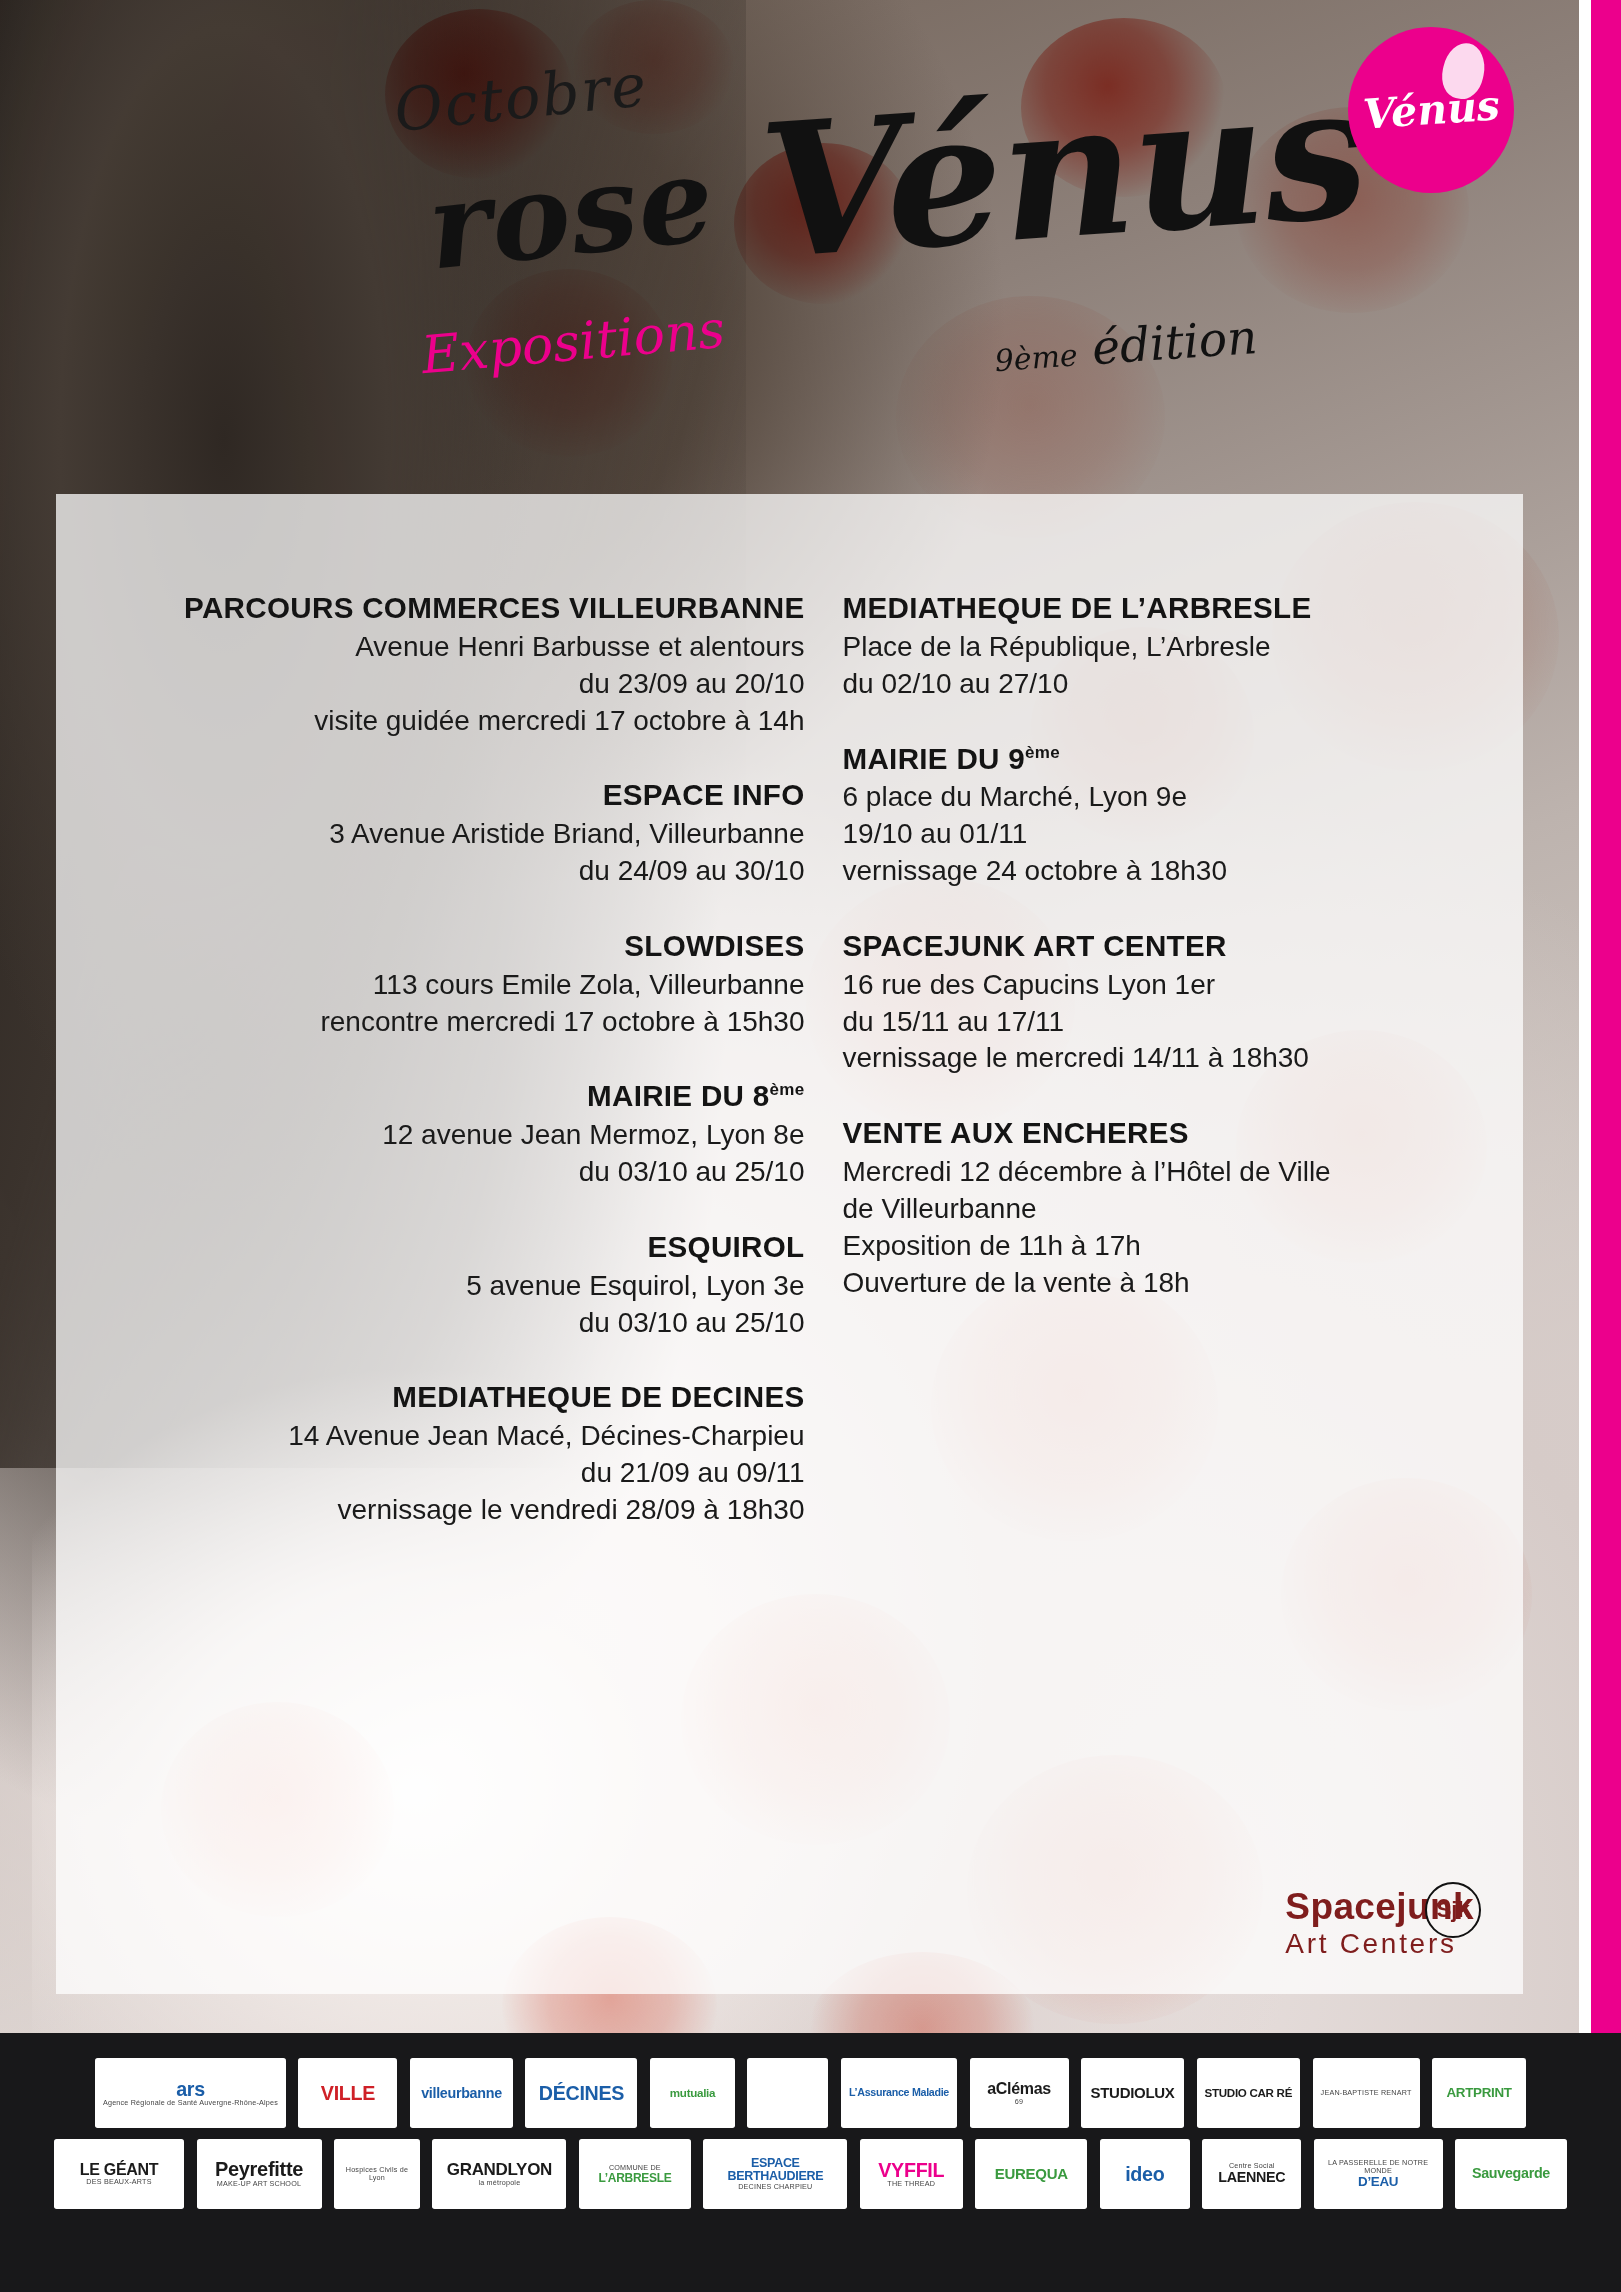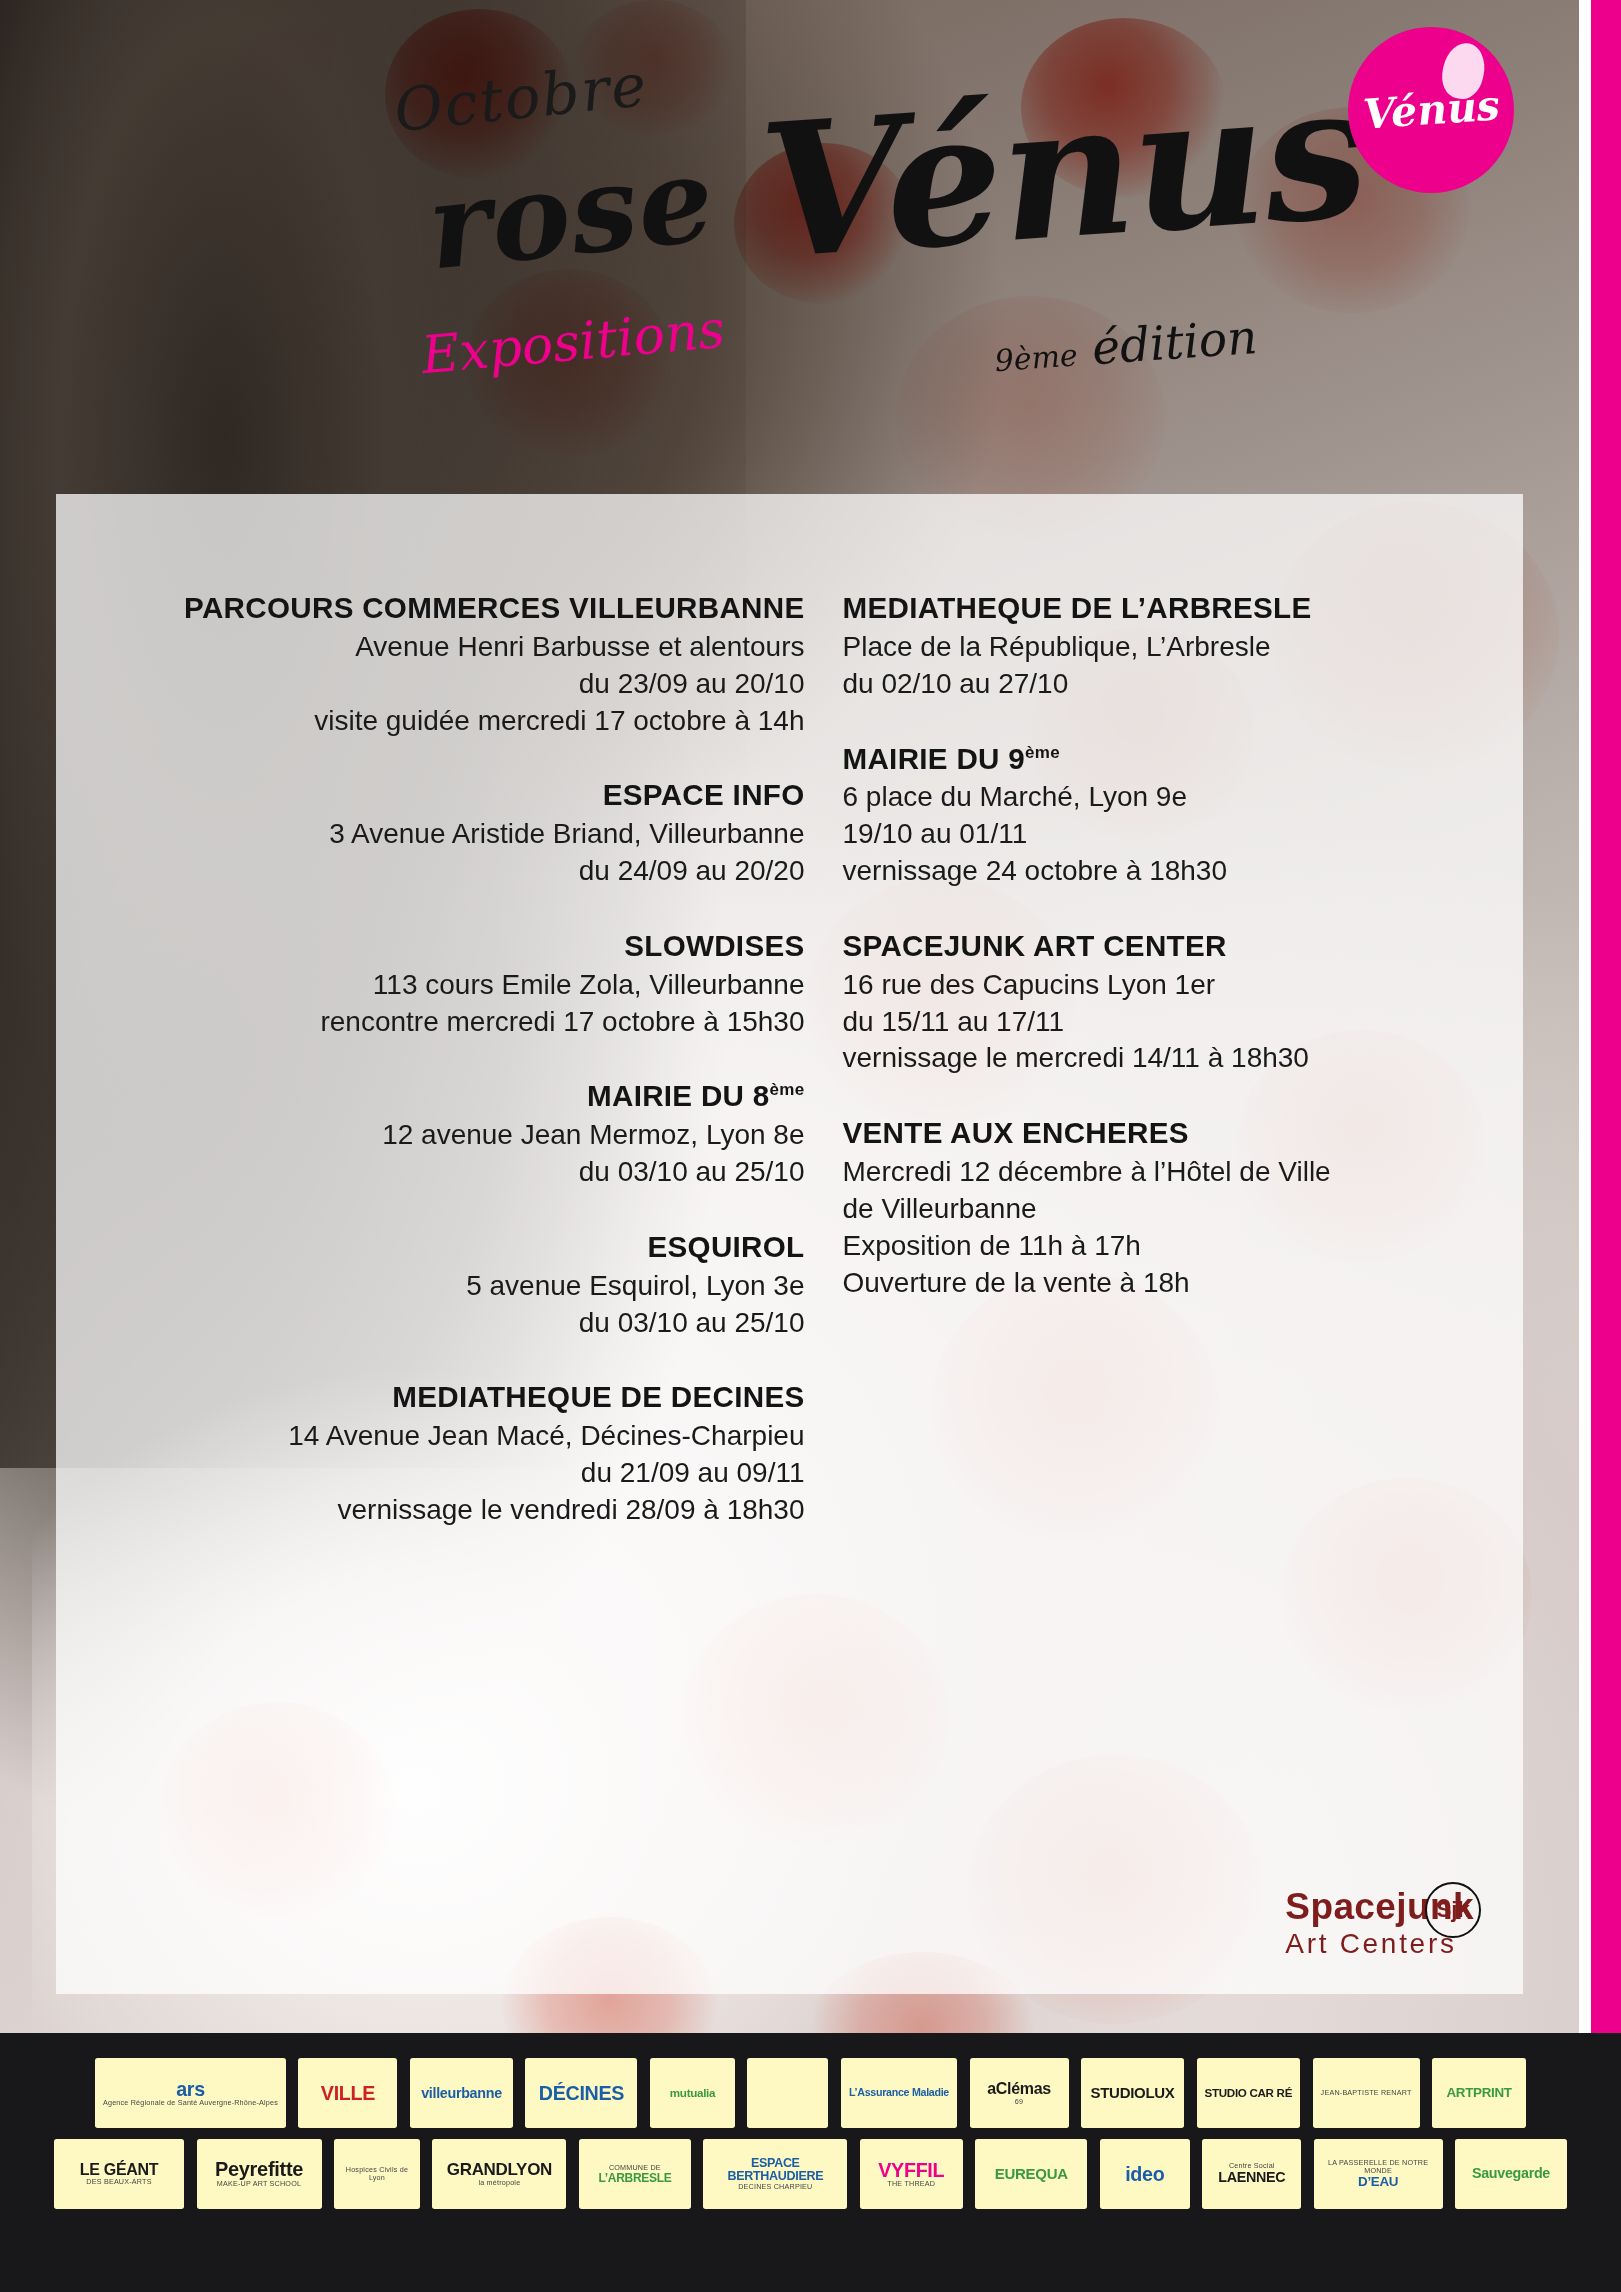--- a/index.html
+++ b/index.html
@@ -277,21 +277,21 @@
   }
   .logo-row {
     display: flex;
     align-items: center;
     justify-content: center;
     gap: 12.5px;
     padding: 5.4px 54px;
     flex-wrap: nowrap;
   }
   .logo-chip {
-    background: #fef9c3;
+    background: #ffffff;
     border-radius: 2.7px;
     height: 70px;
     min-width: 64px;
     padding: 3.6px 8px;
     box-sizing: border-box;
     display: flex;
     flex-direction: column;
     align-items: center;
     justify-content: center;
     font-family: "Liberation Sans", sans-serif;
@@ -371,21 +371,21 @@
         <div class="entry">
           <h3>PARCOURS COMMERCES VILLEURBANNE</h3>
           <p>Avenue Henri Barbusse et alentours</p>
           <p>du 23/09 au 20/10</p>
           <p>visite guidée mercredi 17 octobre à 14h</p>
         </div>
 
         <div class="entry">
           <h3>ESPACE INFO</h3>
           <p>3 Avenue Aristide Briand, Villeurbanne</p>
-          <p>du 24/09 au 20/20</p>
+          <p>du 24/09 au 30/10</p>
         </div>
 
         <div class="entry">
           <h3>SLOWDISES</h3>
           <p>113 cours Emile Zola, Villeurbanne</p>
           <p>rencontre mercredi 17 octobre à 15h30</p>
         </div>
 
         <div class="entry">
           <h3><span>MAIRIE DU 8</span><sup>ème</sup></h3>

